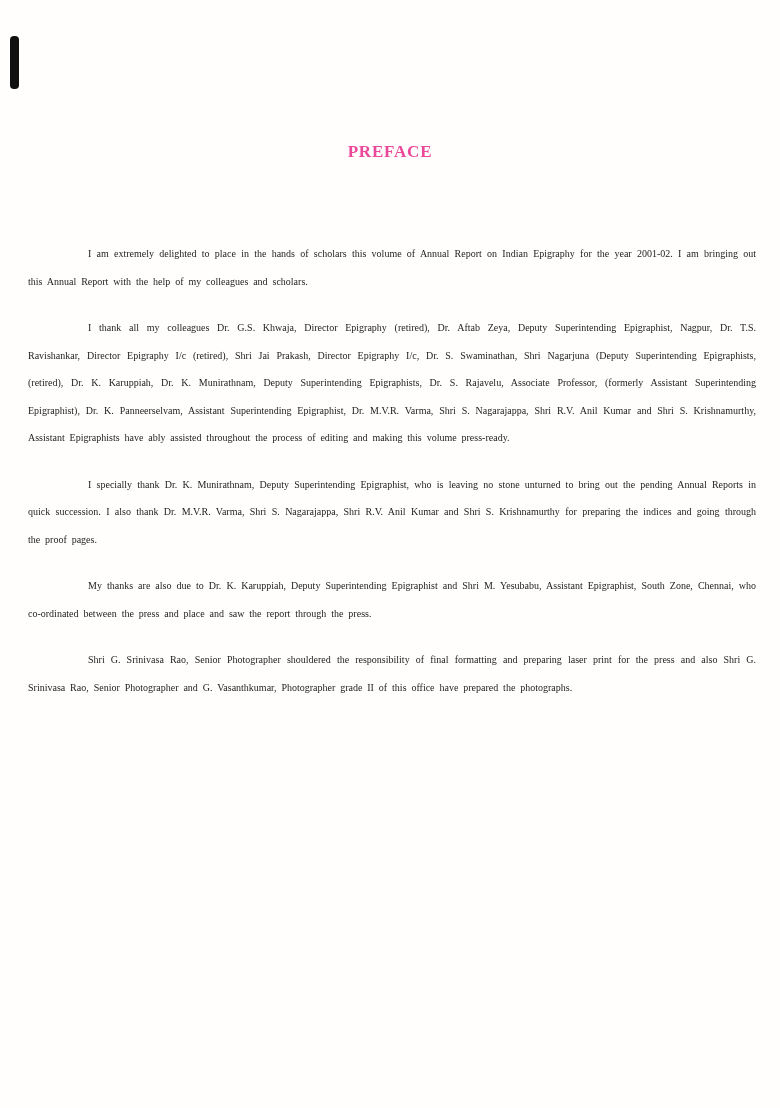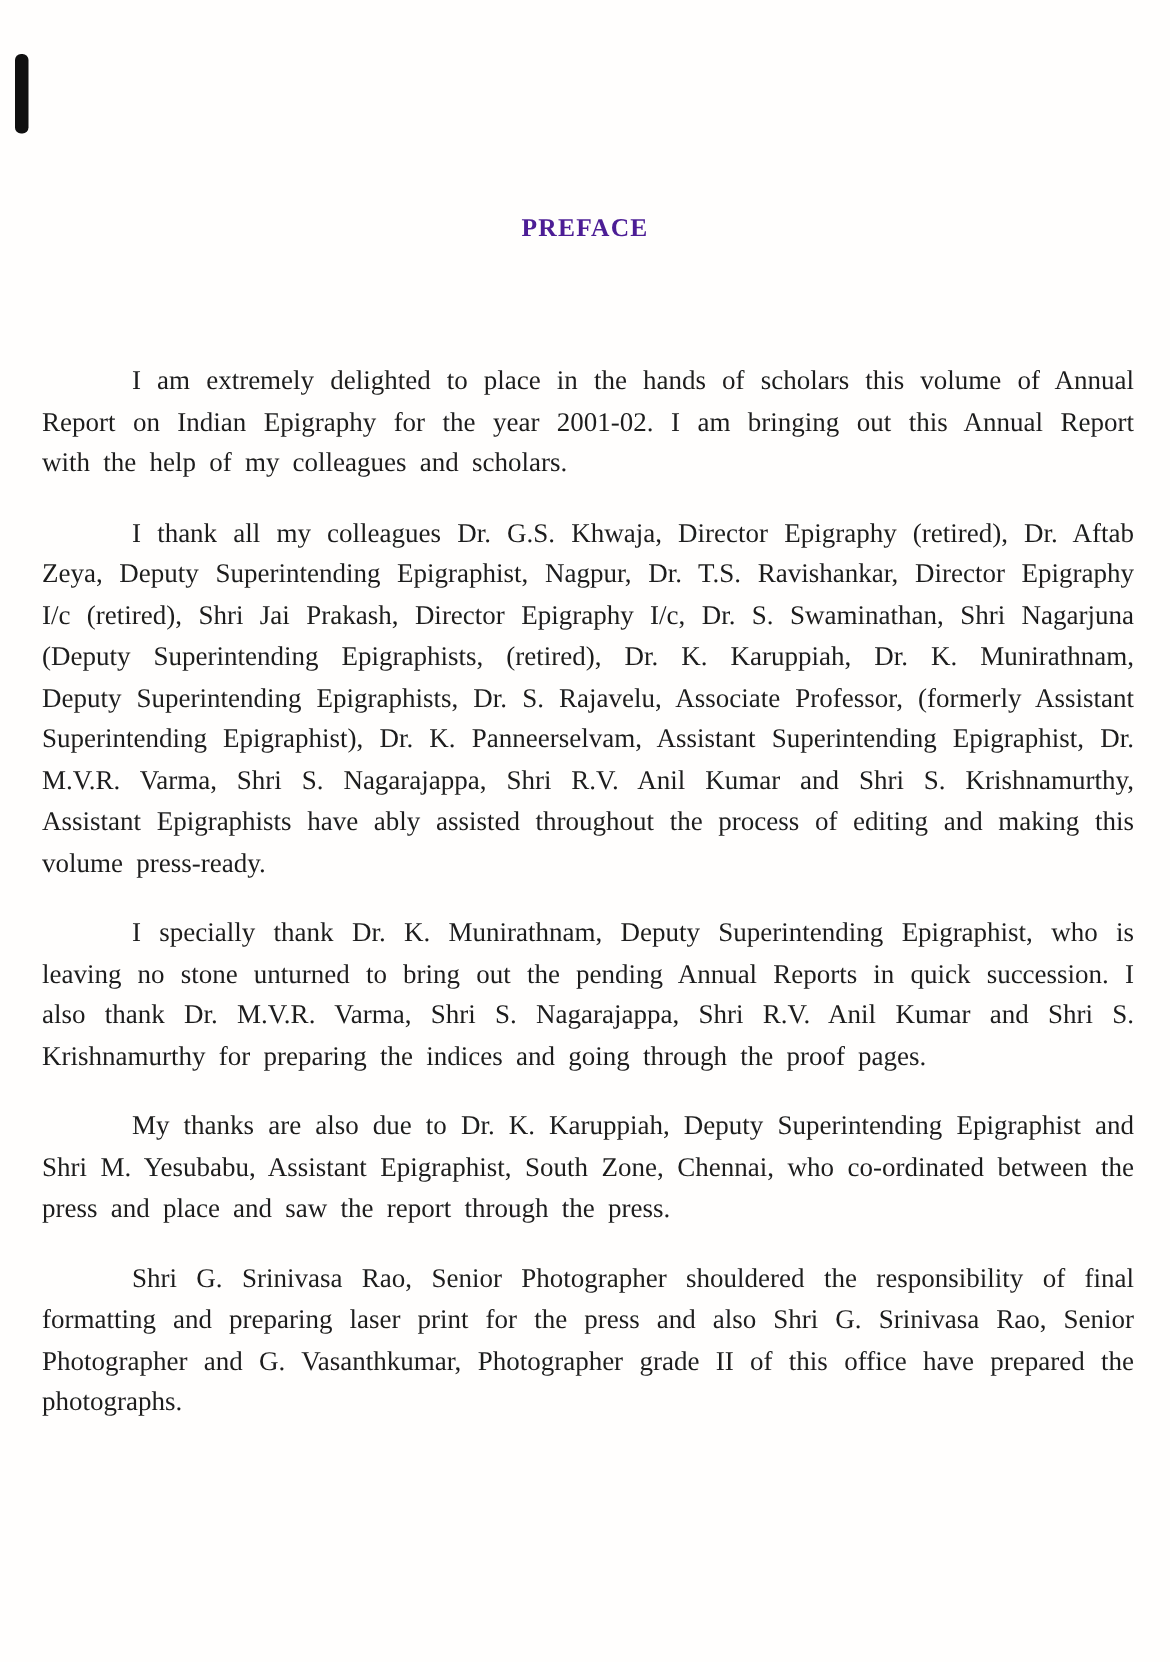--- a/index.html
+++ b/index.html
@@ -24,29 +24,29 @@
     height: 53px;
     background: #101010;
     border-radius: 4px;
   }
   .title {
     margin: 142px 0 78px 0;
     text-align: center;
     font-size: 17px;
     font-weight: bold;
     letter-spacing: 0.8px;
-    color: #4c1d95;
+    color: #ec4899;
   }
   .text-block {
     margin-left: 28px;
     width: 728px;
   }
   .body-paragraph {
     margin: 11px 0 19px 0;
-    font-size: 18px;
+    font-size: 10px;
     line-height: 27.5px;
     text-align: justify;
     text-justify: inter-word;
     word-spacing: 0.24em;
     text-indent: 60px;
     color: #1d1d1d;
   }
 </style>
 </head>
 <body>

